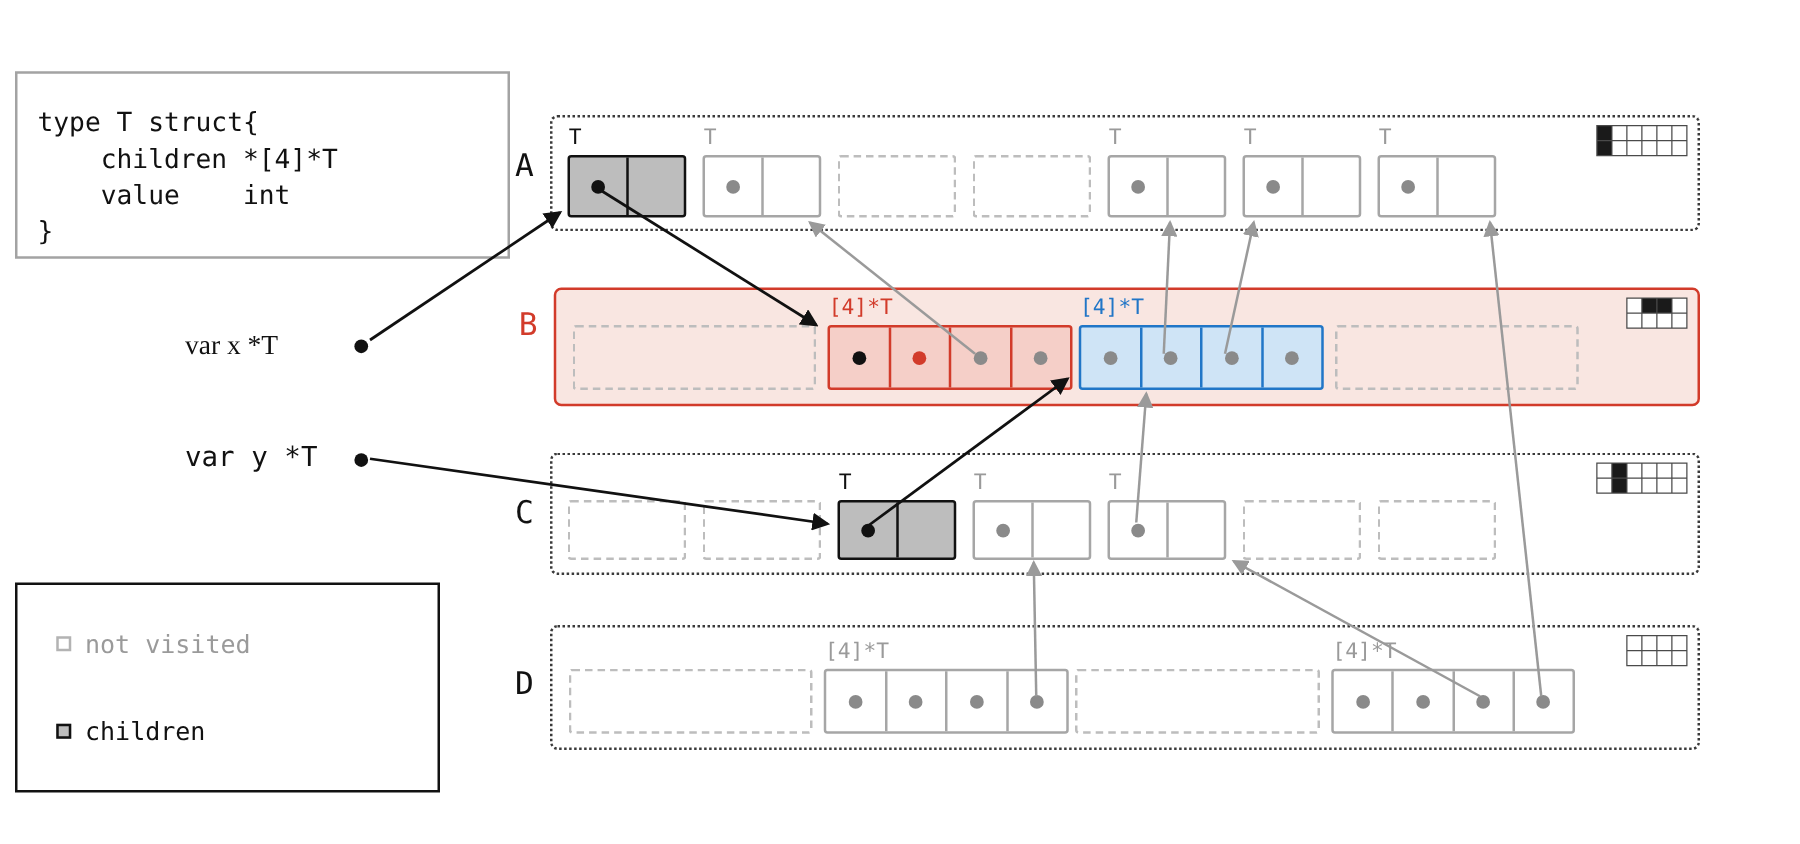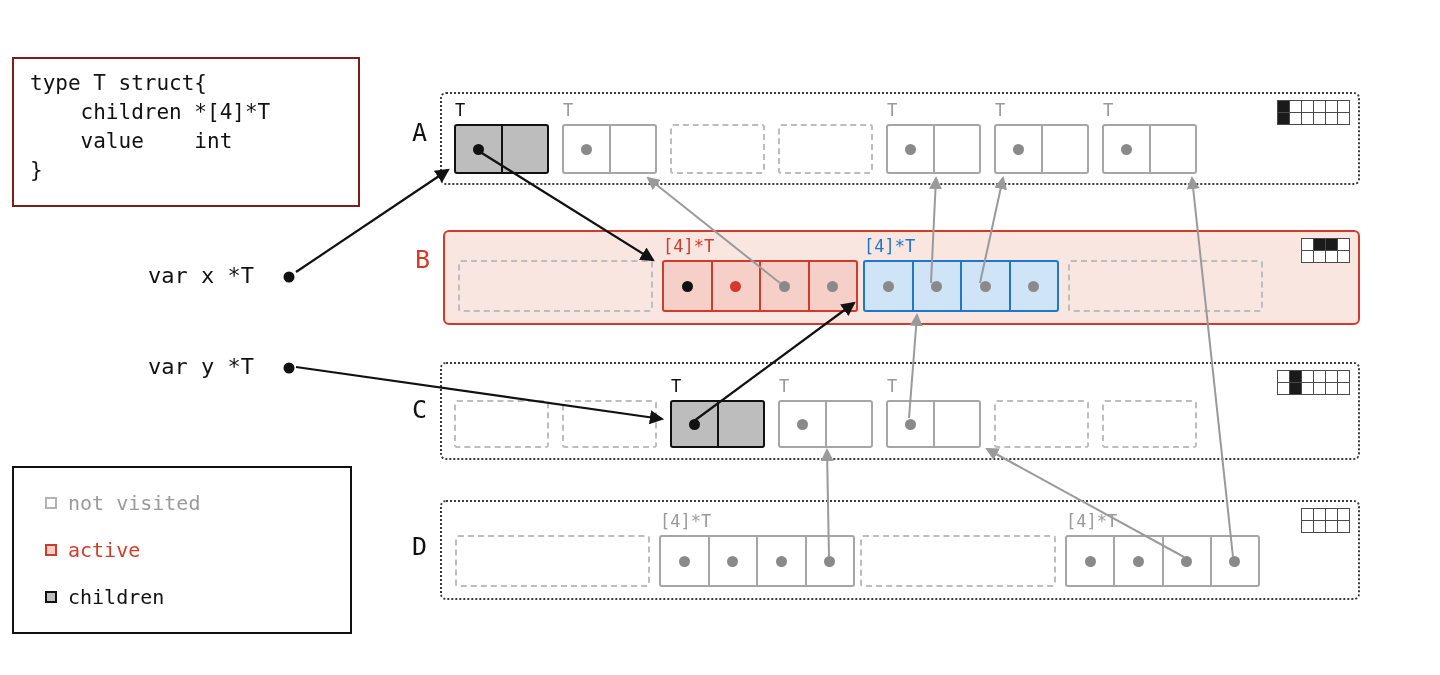--- a/index.html
+++ b/index.html
@@ -1,22 +1,22 @@
 <!DOCTYPE html>
 <html><head>
 <meta charset="utf-8">
 <style>
   * { box-sizing: border-box; }
   html, body { margin: 0; padding: 0; background: #ffffff; }
   body { font-family: "DejaVu Sans Mono", monospace; color: #111; }
   .canvas { position: relative; width: 1440px; height: 675px; background: #fff; overflow: hidden; }
 
   .code-box {
-    position: absolute; left: 12px; top: 36px; width: 348px; height: 150px;
-    border: 2px solid #7f1d1d; padding: 10px 16px;
+    position: absolute; left: 12px; top: 36px; width: 396px; height: 150px;
+    border: 2px solid #a3a3a3; padding: 25px 16px;
     font-size: 21px; line-height: 29px; white-space: pre;
   }
 
   .var-label { position: absolute; font-size: 22px; color: #111; white-space: pre; }
 
   .legend {
     position: absolute; left: 12px; top: 466px; width: 340px; height: 168px;
     border: 2px solid #111; padding: 12px 20px;
     display: flex; flex-direction: column; justify-content: space-around;
   }
@@ -44,31 +44,27 @@
 </style>
 </head>
 <body>
 
 <div class="canvas">
   <pre class="code-box" id="code-box">type T struct{
     children *[4]*T
     value    int
 }</pre>
 
-  <div class="var-label" style="left:148px; top:263px;">var x *T</div>
+  <div class="var-label" style="left:148px; top:263px;font-family:Liberation Serif, serif;">var x *T</div>
   <div class="var-label" style="left:148px; top:354px;">var y *T</div>
 
   <div class="legend" id="legend">
       <div class="legend-item">
         <div class="legend-swatch" style="background: rgb(255, 255, 255); border-color: rgb(179, 179, 179);"></div>
         <div class="legend-label" style="color: rgb(154, 154, 154);">not visited</div>
-      </div>
-      <div class="legend-item">
-        <div class="legend-swatch" style="background: rgb(245, 207, 200); border-color: rgb(210, 59, 42);"></div>
-        <div class="legend-label" style="color: rgb(210, 59, 42);">active</div>
       </div>
       <div class="legend-item">
         <div class="legend-swatch" style="background: rgb(189, 189, 189); border-color: rgb(17, 17, 17);"></div>
         <div class="legend-label" style="color: rgb(17, 17, 17);">children</div>
       </div>
     </div>
 
   <div id="rows">
       <div class="span-row row-dashed" style="left: 440px; top: 92px; width: 920px; height: 93px;">
         <div class="row-label" style="color: rgb(17, 17, 17); left: -30px; top: 24px;">A</div>

